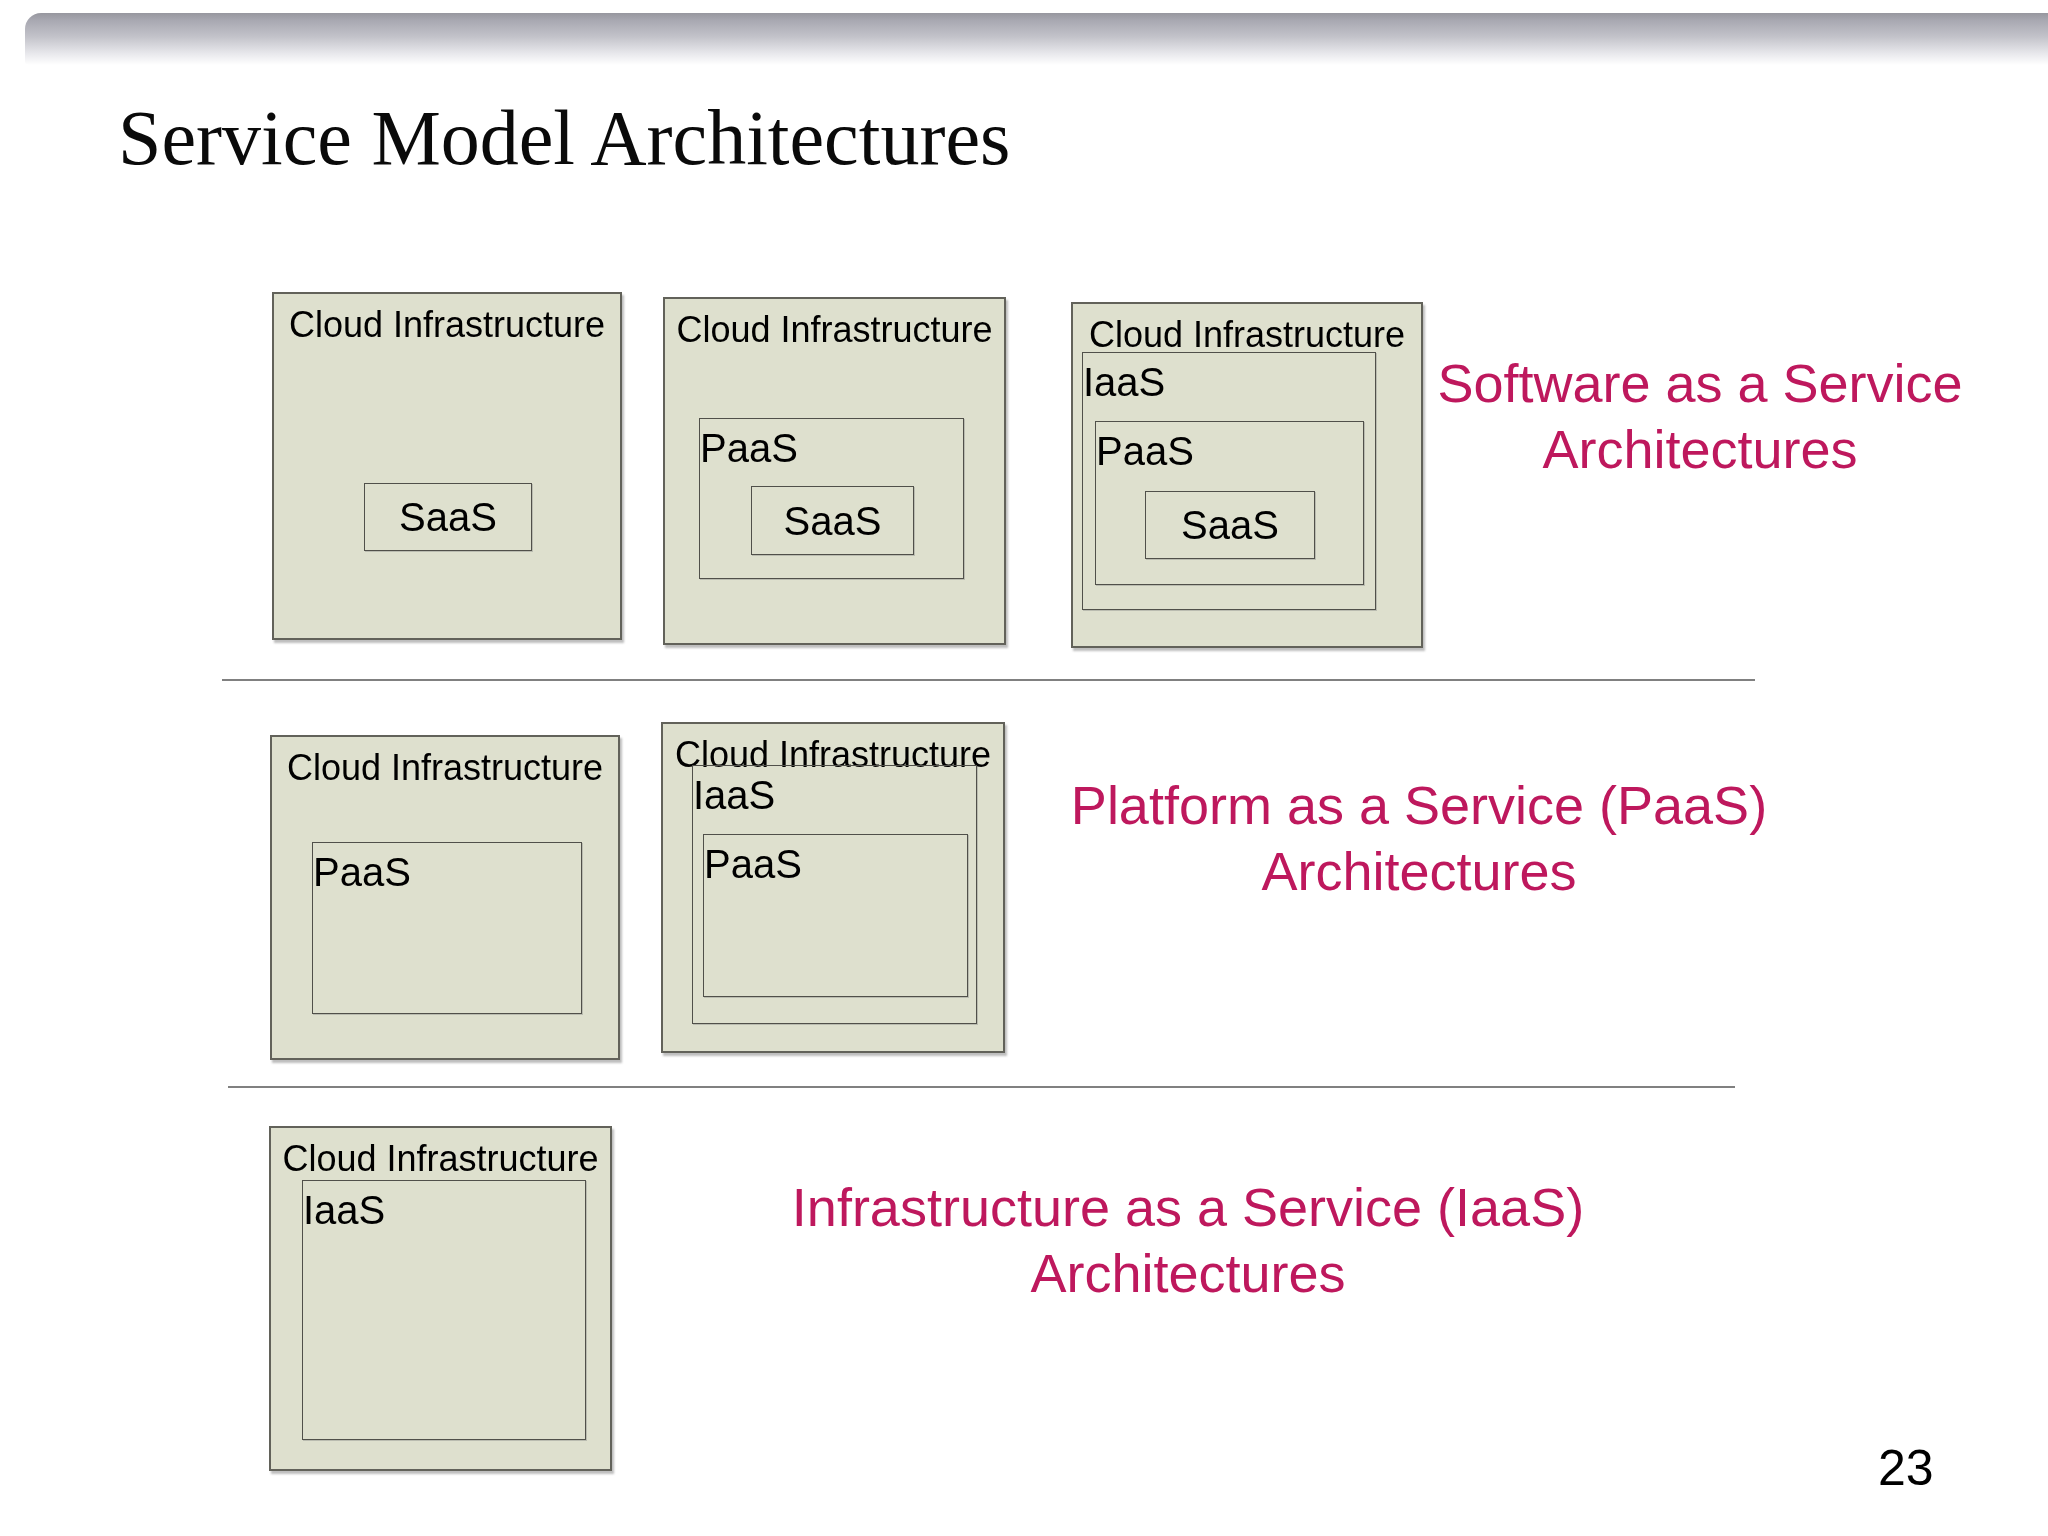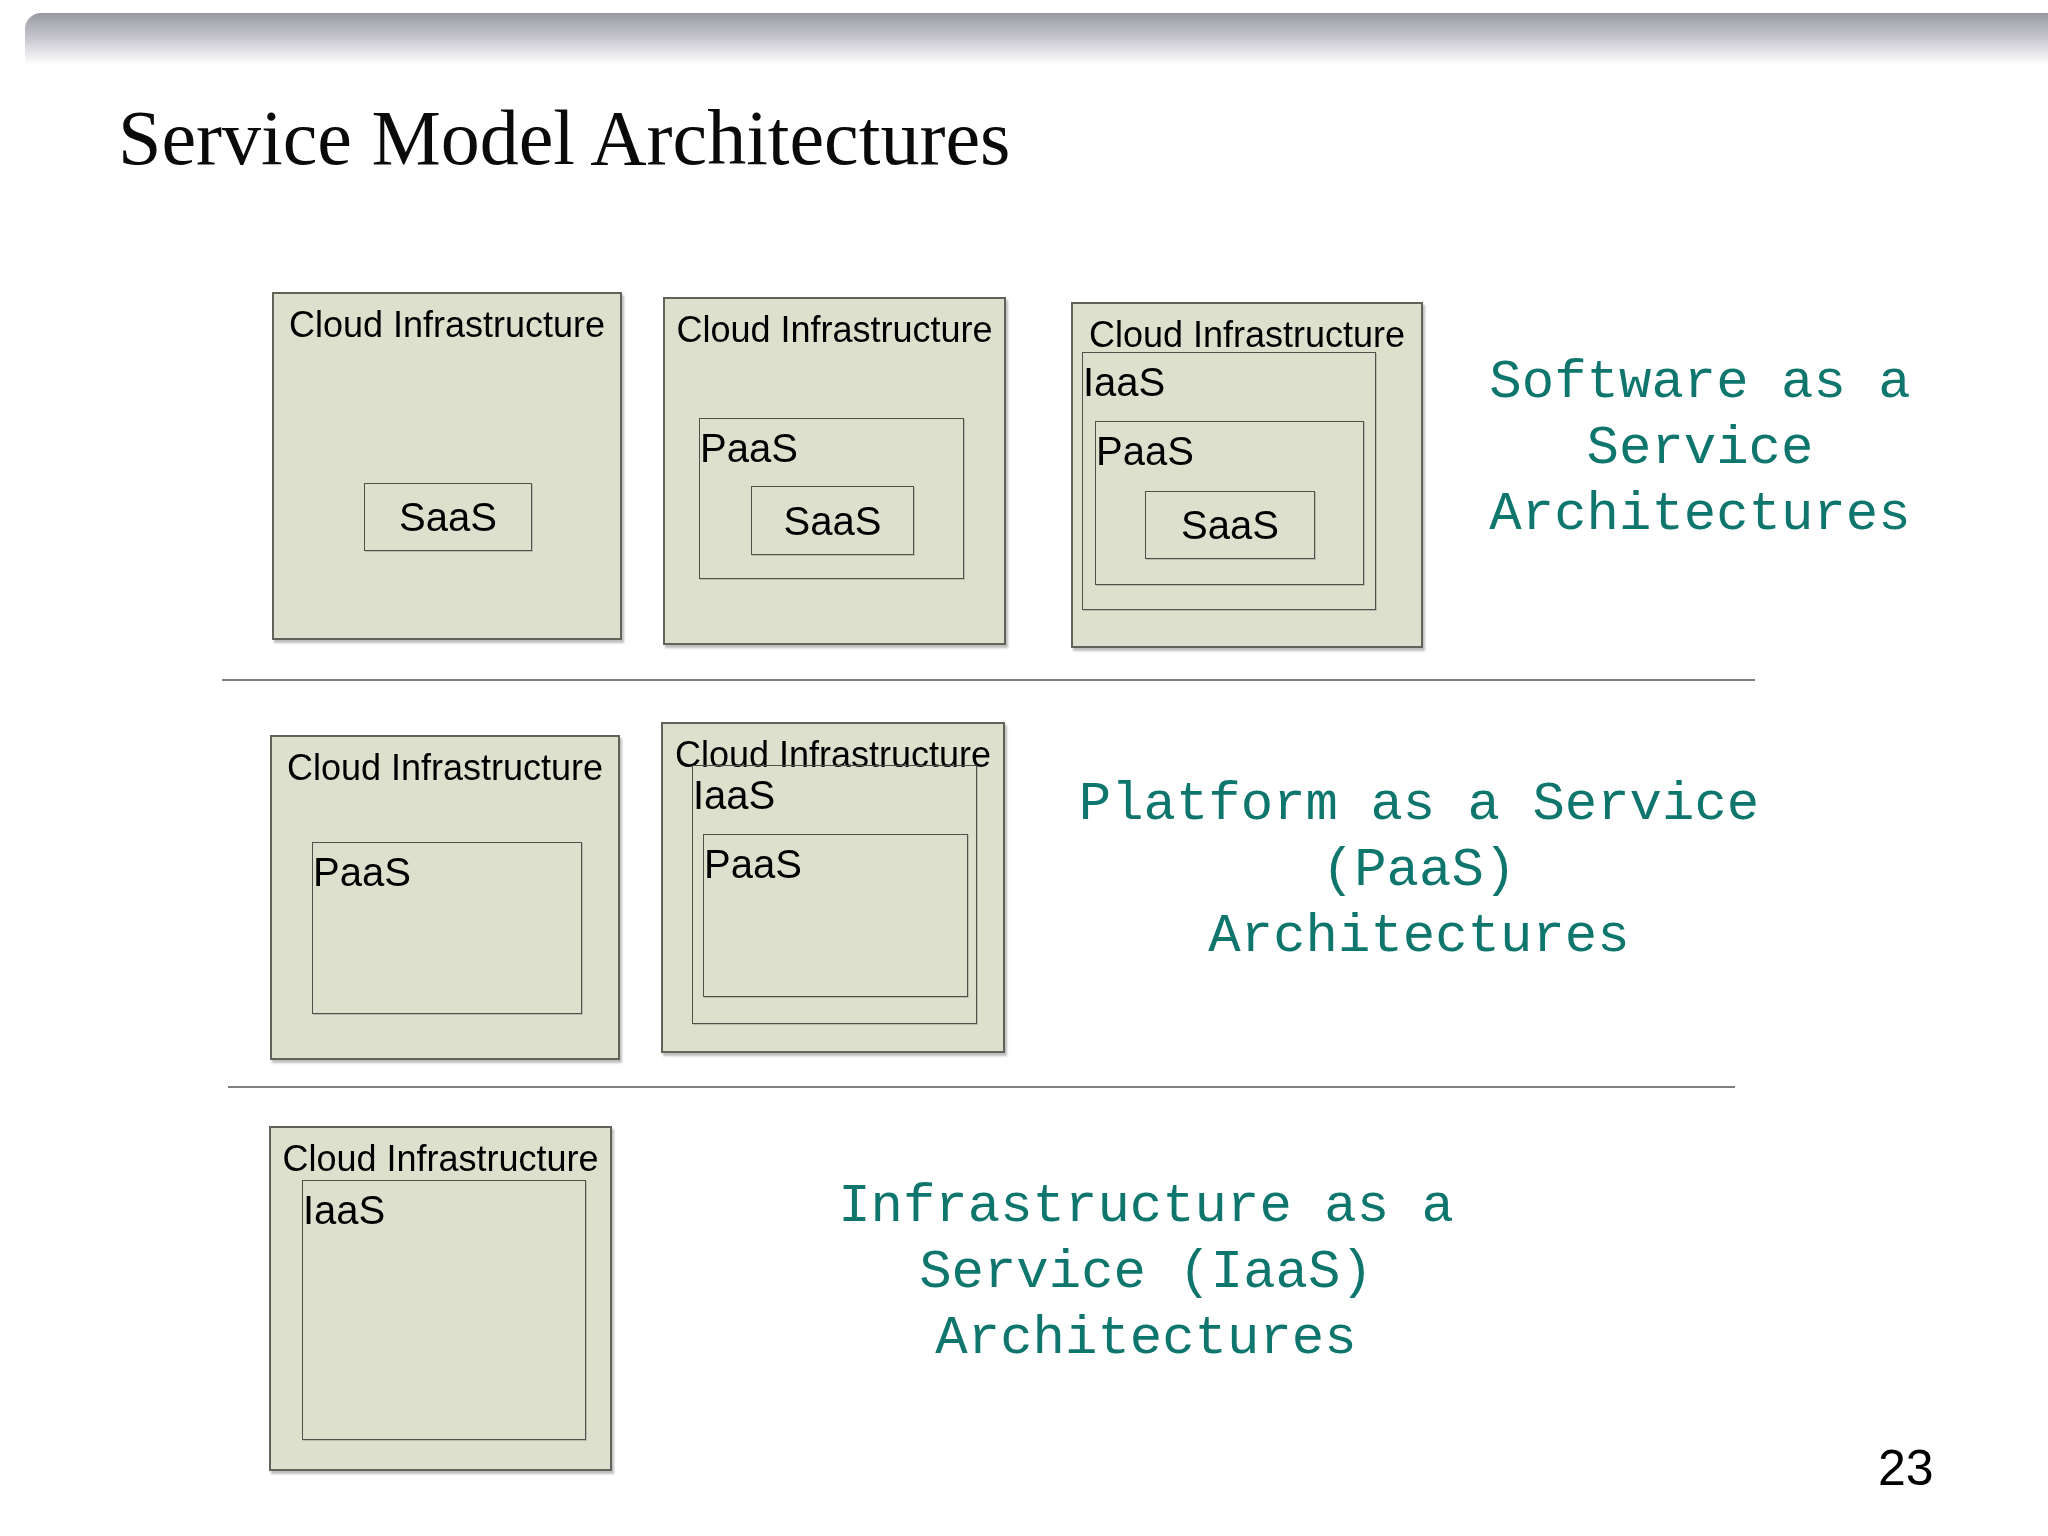--- a/index.html
+++ b/index.html
@@ -85,26 +85,25 @@
   .box-e-paas{left:10px;top:68px;width:265px;height:163px;}
   
   .box-f{left:269px;top:1126px;width:343px;height:345px;}
   .box-f-iaas{left:31px;top:52px;width:284px;height:260px;}
   
   .caption{
     position:absolute;
     text-align:center;
     font-size:54px;
     line-height:66px;
-    color:#0f766e;
-    font-family:Liberation Mono, monospace;
+    color:#be185d;
   }
   .caption-1{left:1400px;top:350px;width:600px;}
   .caption-2{left:1059px;top:772px;width:720px;}
-  .caption-3{left:746px;top:1174px;width:800px;}
+  .caption-3{left:788px;top:1174px;width:800px;}
   
   .divider{
     position:absolute;height:2px;
     background:var(--divider);
   }
   .divider-1{left:222px;top:679px;width:1533px;}
   .divider-2{left:228px;top:1086px;width:1507px;}
   .page-number{
     position:absolute;
     left:1878px;top:1443px;

